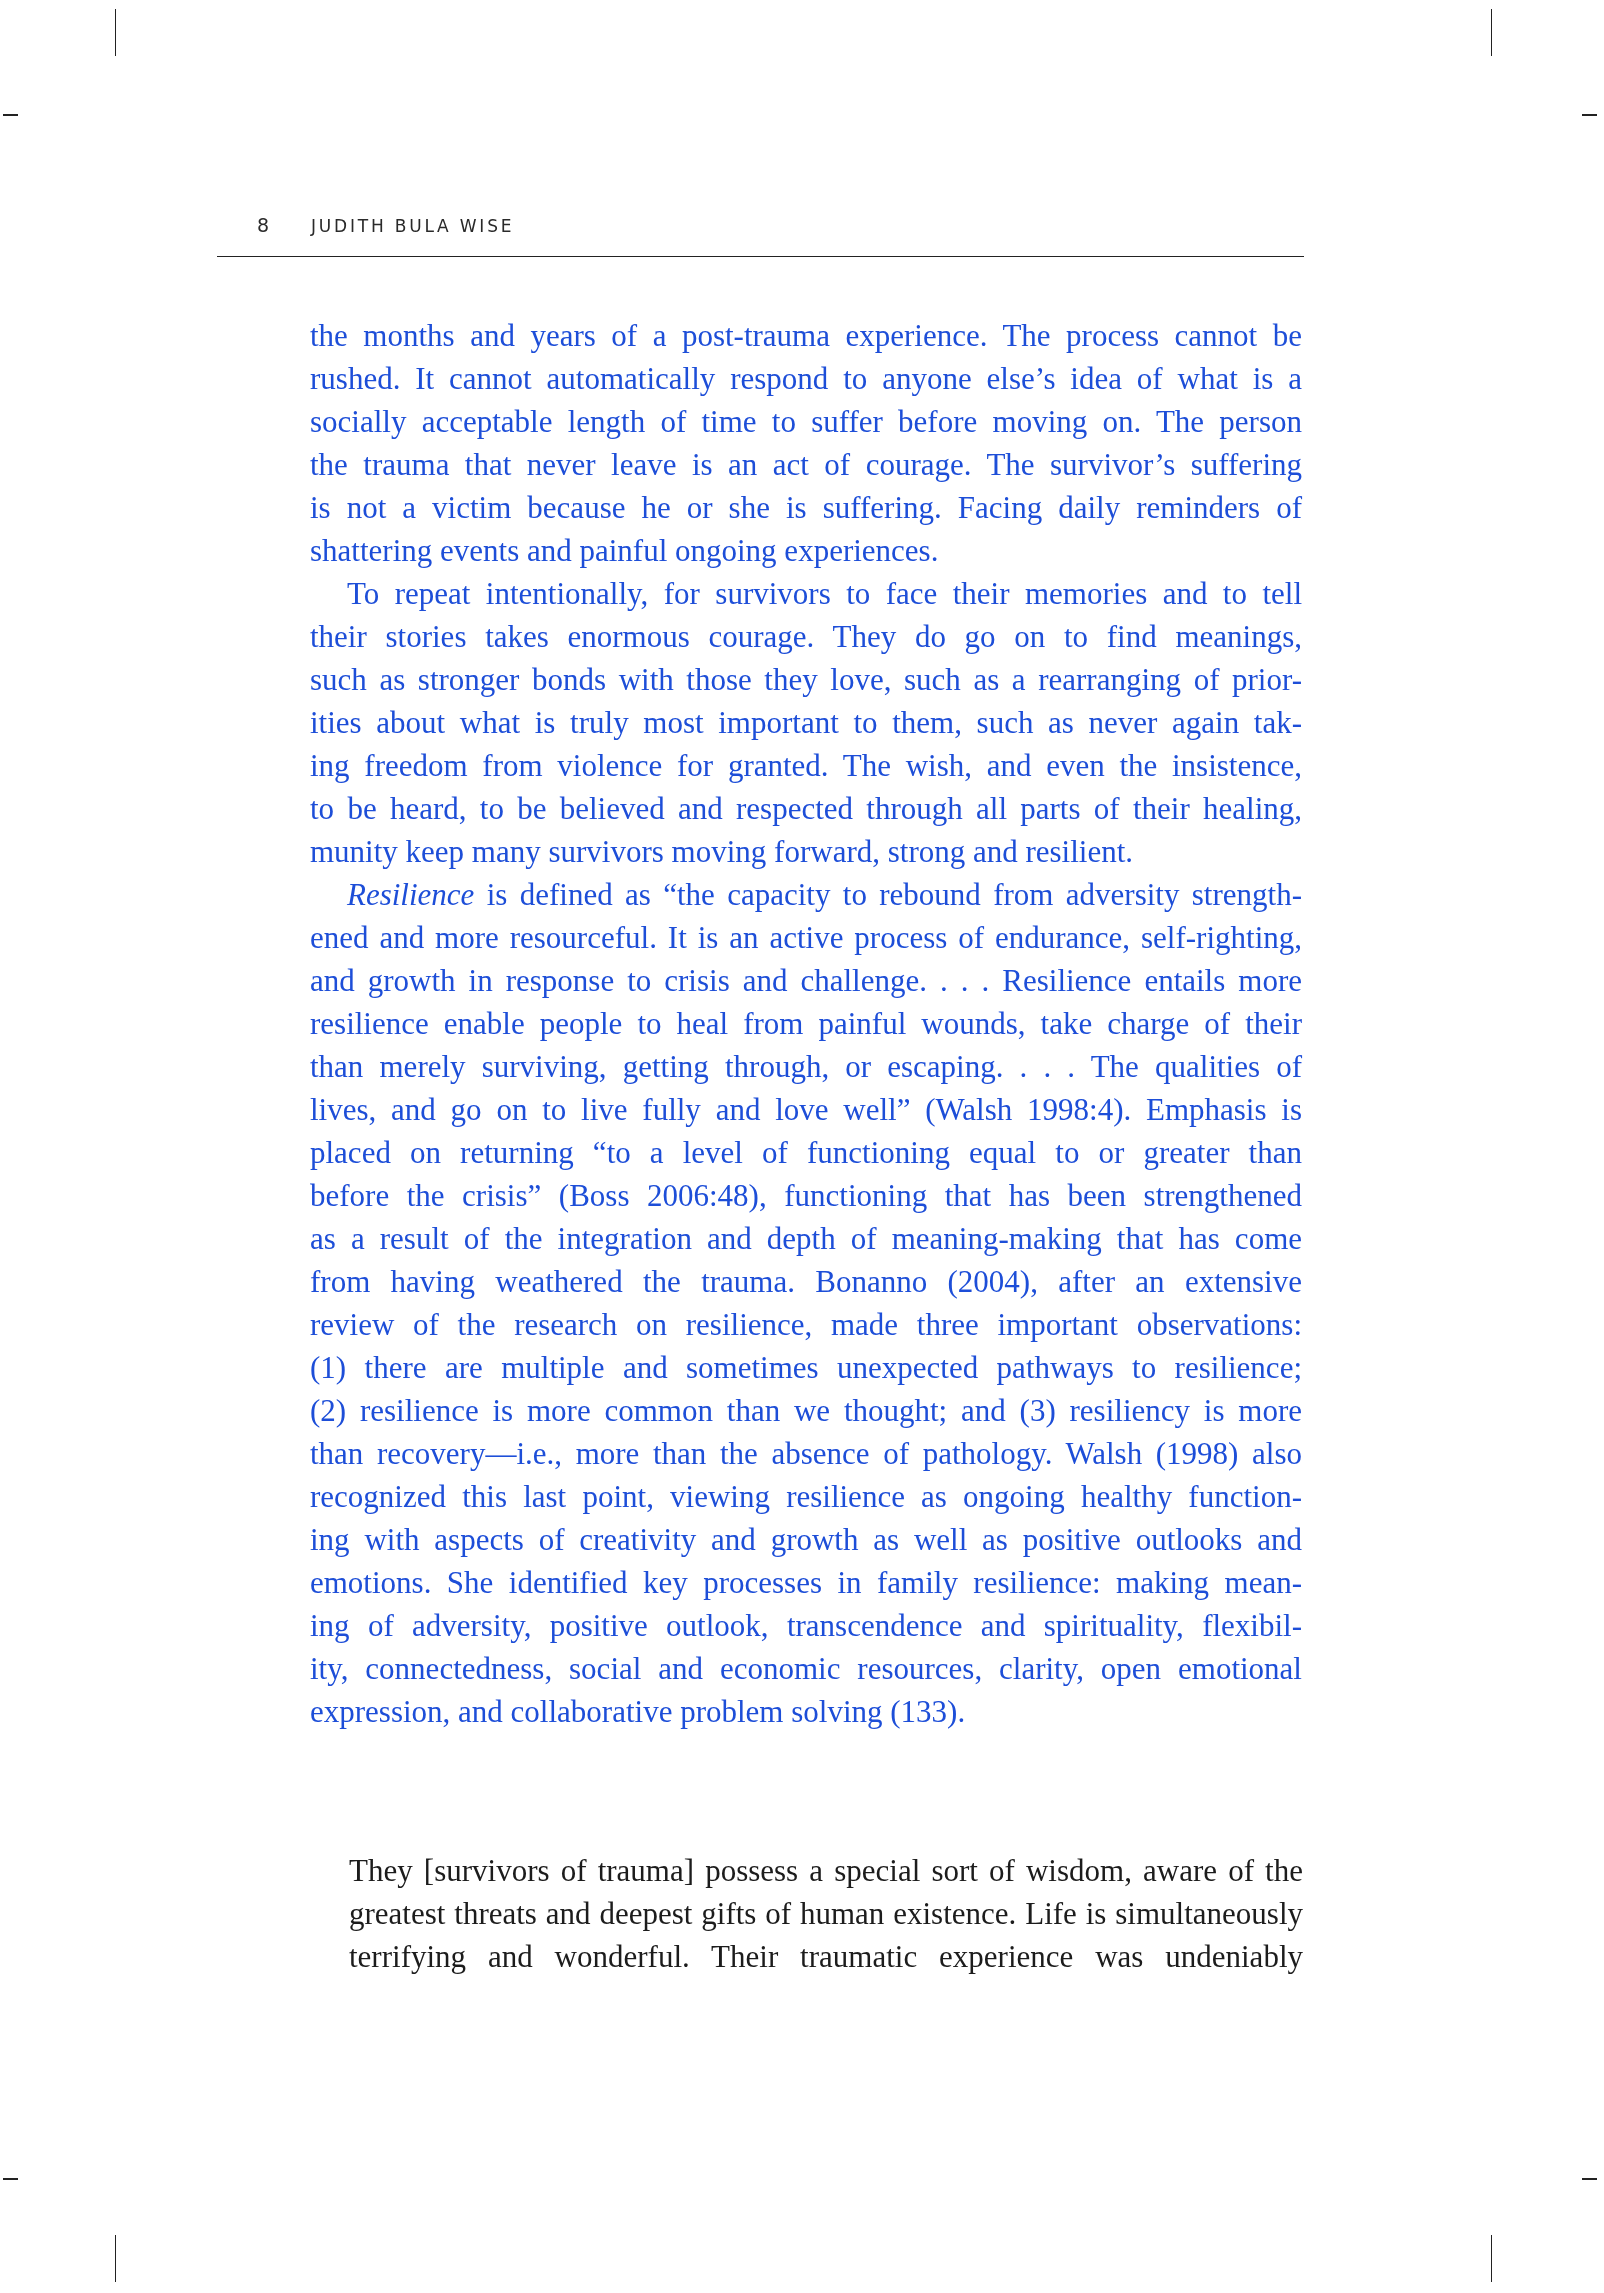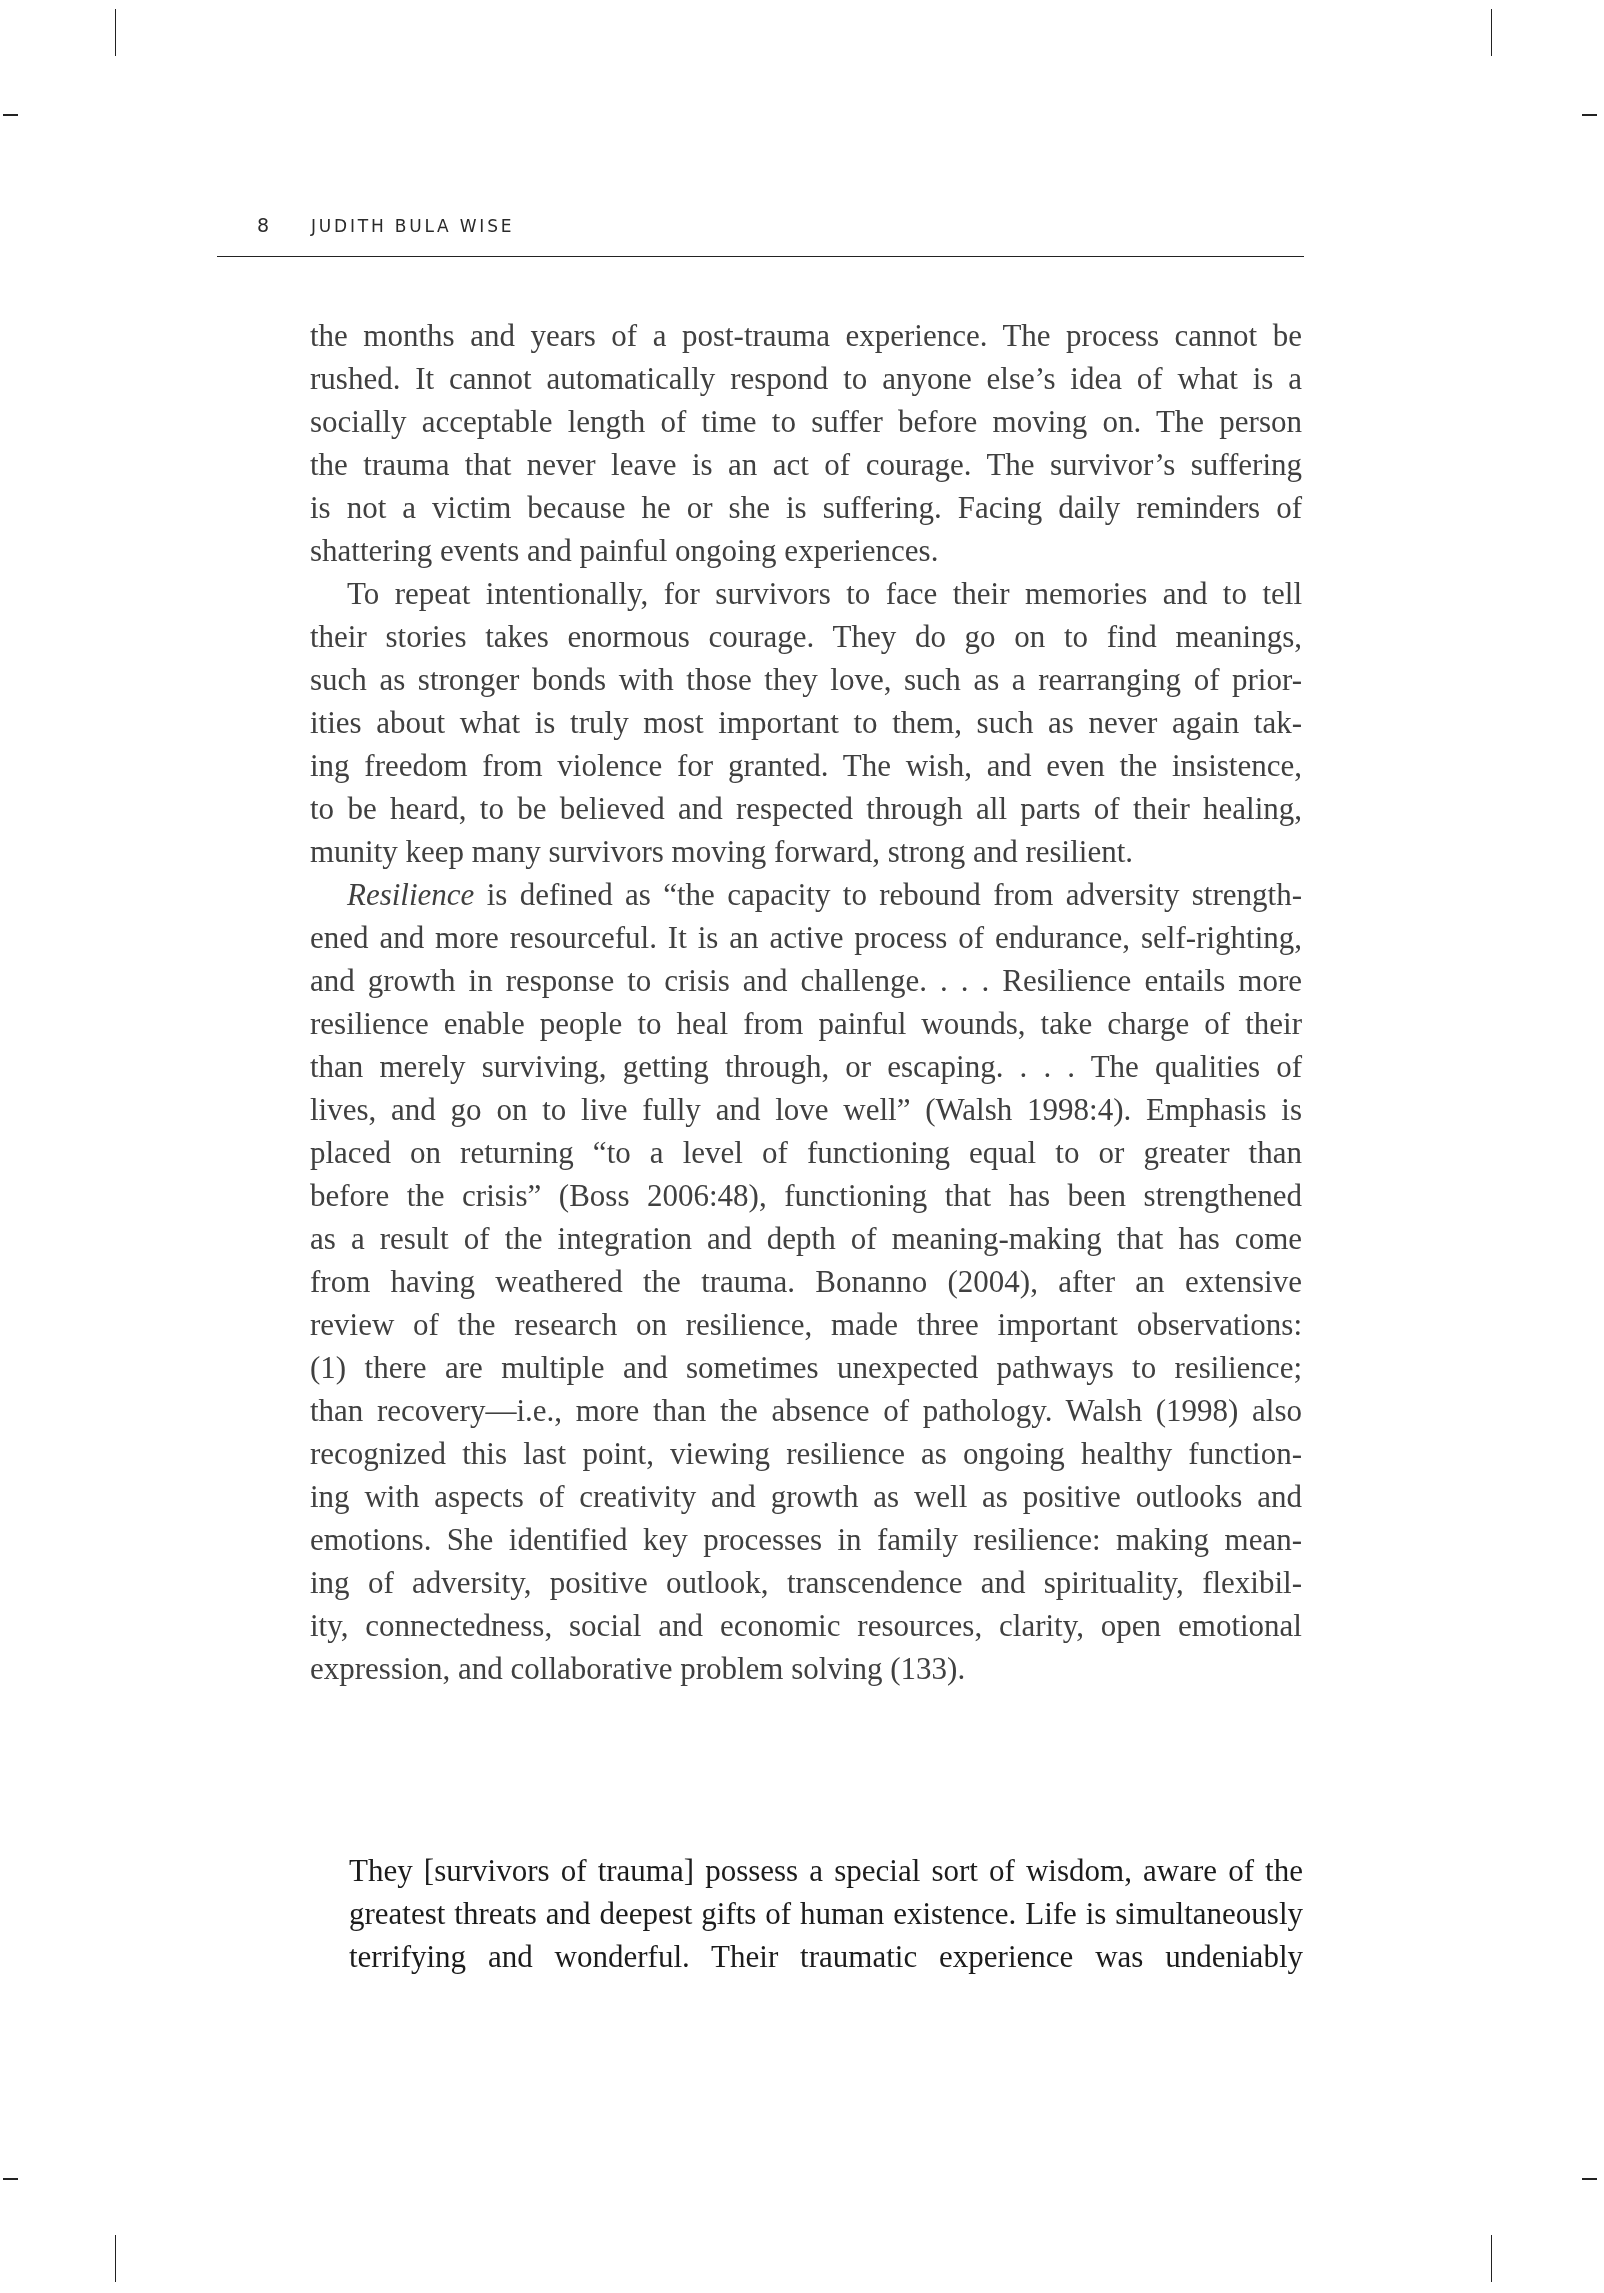--- a/index.html
+++ b/index.html
@@ -4,21 +4,21 @@
 <style>
   html, body { margin:0; padding:0; background:#ffffff; }
   body { width:1605px; height:2294px; position:relative; overflow:hidden; color:#1a1a1a; }
   .crop { position:absolute; background:#222; }
   .crop.v { width:0.9px; height:47px; }
   .crop.h { height:1.9px; width:15px; }
   .header { position:absolute; left:217px; top:214px; width:1087px; height:49px; }
   .header .pn { position:absolute; left:40px; top:0; font-family:"DejaVu Sans", sans-serif; font-size:19px; color:#2a2a2a; letter-spacing:0; }
   .header .au { position:absolute; left:94px; top:1.9px; font-family:"DejaVu Sans", sans-serif; font-size:17px; letter-spacing:2.8px; color:#2a2a2a; }
   .header .rule { position:absolute; left:0; top:42px; width:1087px; height:0.9px; background:#222; }
-  .body { position:absolute; left:310px; top:314px; width:992px; font-family:"Liberation Serif", serif; font-size:31px; line-height:43px; text-align:justify; color:#404040; }
+  .body { position:absolute; left:310px; top:314px; width:992px; font-family:"Liberation Serif", serif; font-size:31px; line-height:43px; text-align:justify; color:#1d4ed8; }
   .body p { margin:0; }
   .body em { font-style:italic; }
   .line { display:block; text-align:justify; text-align-last:justify; white-space:nowrap; }
   .line.last { text-align-last:left; }
   .block { position:absolute; left:349px; top:1849px; width:954px; font-family:"Liberation Serif", serif; font-size:31px; line-height:43px; color:#1c1c1c; }
 </style>
 </head>
 <body>
 
 <div class="crop v" style="left:115px;top:9.4px;"></div>
@@ -60,20 +60,21 @@
     <span class="line">and growth in response to crisis and challenge. . . . Resilience entails more</span>
     <span class="line">resilience enable people to heal from painful wounds, take charge of their</span>
     <span class="line">than merely surviving, getting through, or escaping. . . . The qualities of</span>
     <span class="line">lives, and go on to live fully and love well” (Walsh 1998:4). Emphasis is</span>
     <span class="line">placed on returning “to a level of functioning equal to or greater than</span>
     <span class="line">before the crisis” (Boss 2006:48), functioning that has been strengthened</span>
     <span class="line">as a result of the integration and depth of meaning-making that has come</span>
     <span class="line">from having weathered the trauma. Bonanno (2004), after an extensive</span>
     <span class="line">review of the research on resilience, made three important observations:</span>
     <span class="line">(1) there are multiple and sometimes unexpected pathways to resilience;</span>
+    <span class="line">(2) resilience is more common than we thought; and (3) resiliency is more</span>
     <span class="line">than recovery—i.e., more than the absence of pathology. Walsh (1998) also</span>
     <span class="line">recognized this last point, viewing resilience as ongoing healthy function-</span>
     <span class="line">ing with aspects of creativity and growth as well as positive outlooks and</span>
     <span class="line">emotions. She identified key processes in family resilience: making mean-</span>
     <span class="line">ing of adversity, positive outlook, transcendence and spirituality, flexibil-</span>
     <span class="line">ity, connectedness, social and economic resources, clarity, open emotional</span>
     <span class="line last">expression, and collaborative problem solving (133).</span>
   </p>
 </div>
 

